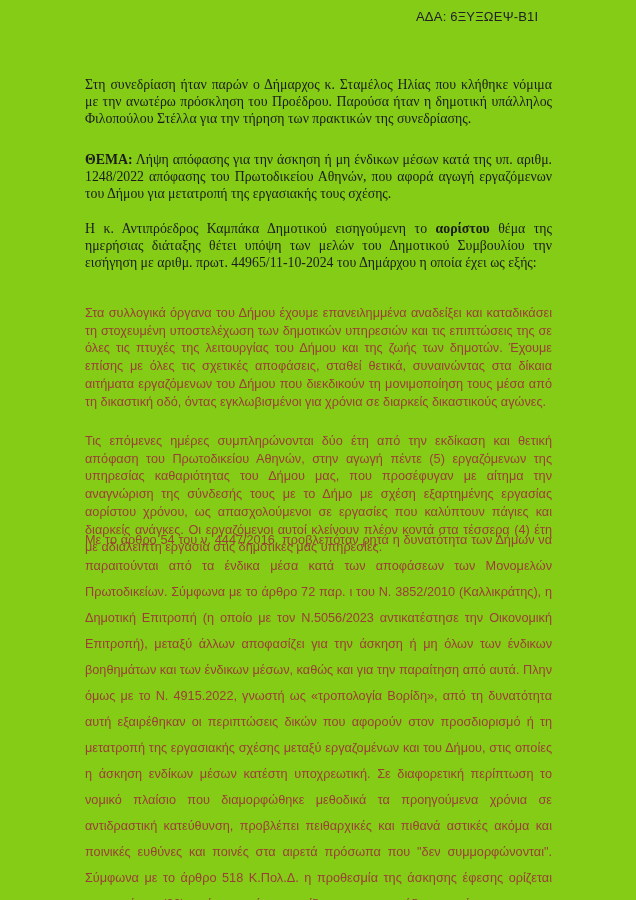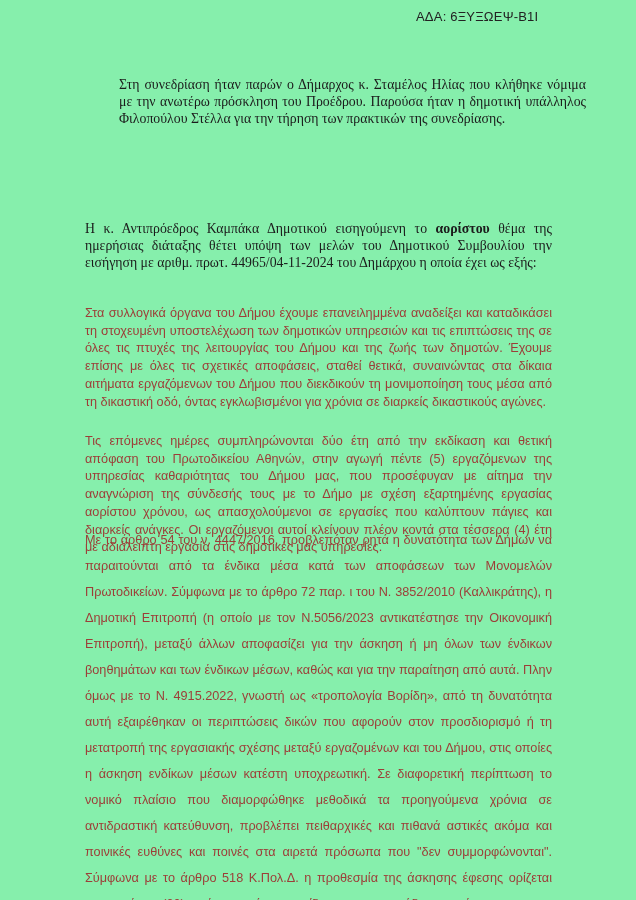--- a/index.html
+++ b/index.html
@@ -4,21 +4,21 @@
 <style>
   html, body {
     margin: 0;
     padding: 0;
     background: #ffffff;
   }
   .page {
     position: relative;
     width: 636px;
     height: 900px;
-    background: #86efac;
+    background: #84cc16;
     overflow: hidden;
   }
   .ada {
     position: absolute;
     top: 9px;
     left: 416px;
     font-family: "Liberation Sans", sans-serif;
     font-size: 13px;
     letter-spacing: 0.2px;
     color: #222222;
@@ -53,24 +53,25 @@
   .p-red2       { top: 433px; }
   .p-red3       { top: 527px; line-height: 26px; }
 </style>
 </head>
 <body>
 
 <div class="page">
 
   <div class="ada">ΑΔΑ: 6ΞΥΞΩΕΨ-Β1Ι</div>
 
-  <p class="para serif p-attendance" style="color: rgb(27, 27, 27); margin-left: 34px;">Στη συνεδρίαση ήταν παρών ο Δήμαρχος κ. Σταμέλος Ηλίας που κλήθηκε νόμιμα με την ανωτέρω πρόσκληση του Προέδρου. Παρούσα ήταν η δημοτική υπάλληλος  Φιλοπούλου Στέλλα για την τήρηση των πρακτικών της συνεδρίασης.</p>
+  <p class="para serif p-attendance" style="color: rgb(27, 27, 27);">Στη συνεδρίαση ήταν παρών ο Δήμαρχος κ. Σταμέλος Ηλίας που κλήθηκε νόμιμα με την ανωτέρω πρόσκληση του Προέδρου. Παρούσα ήταν η δημοτική υπάλληλος  Φιλοπούλου Στέλλα για την τήρηση των πρακτικών της συνεδρίασης.</p>
 
+  <p class="para serif p-subject" style="color: rgb(27, 27, 27);"><strong>ΘΕΜΑ:</strong><span> Λήψη απόφασης για την άσκηση ή μη ένδικων μέσων κατά της υπ. αριθμ. 1248/2022 απόφασης του Πρωτοδικείου Αθηνών, που αφορά αγωγή εργαζόμενων του Δήμου για μετατροπή της εργασιακής τους σχέσης.</span></p>
 
-  <p class="para serif p-presenter" style="color: rgb(27, 27, 27);"><span>Η κ. Αντιπρόεδρος Καμπάκα Δημοτικού  εισηγούμενη το </span><strong>αορίστου</strong><span> θέμα της ημερήσιας διάταξης θέτει υπόψη των μελών του Δημοτικού Συμβουλίου την εισήγηση με αριθμ.  πρωτ. 44965/04-11-2024 του Δημάρχου η οποία έχει ως εξής:</span></p>
+  <p class="para serif p-presenter" style="color: rgb(27, 27, 27);"><span>Η κ. Αντιπρόεδρος Καμπάκα Δημοτικού  εισηγούμενη το </span><strong>αορίστου</strong><span> θέμα της ημερήσιας διάταξης θέτει υπόψη των μελών του Δημοτικού Συμβουλίου την εισήγηση με αριθμ.  πρωτ. 44965/11-10-2024 του Δημάρχου η οποία έχει ως εξής:</span></p>
 
   <p class="para red p-red1" style="color: rgb(156, 62, 56);">Στα συλλογικά όργανα του Δήμου έχουμε επανειλημμένα αναδείξει και καταδικάσει τη στοχευμένη υποστελέχωση των δημοτικών υπηρεσιών και τις επιπτώσεις της σε όλες τις πτυχές της λειτουργίας του Δήμου και της ζωής των δημοτών. Έχουμε επίσης με όλες τις σχετικές αποφάσεις, σταθεί θετικά, συναινώντας στα δίκαια αιτήματα εργαζόμενων του Δήμου που διεκδικούν τη μονιμοποίηση τους μέσα από τη δικαστική οδό, όντας εγκλωβισμένοι για χρόνια σε διαρκείς δικαστικούς αγώνες.</p>
 
   <p class="para red p-red2" style="color: rgb(156, 62, 56);">Τις επόμενες ημέρες συμπληρώνονται δύο έτη από την εκδίκαση και θετική απόφαση του Πρωτοδικείου Αθηνών, στην αγωγή πέντε (5) εργαζόμενων της υπηρεσίας καθαριότητας του Δήμου μας, που προσέφυγαν με αίτημα την αναγνώριση της σύνδεσής τους με το Δήμο με σχέση εξαρτημένης εργασίας αορίστου χρόνου, ως απασχολούμενοι σε εργασίες που καλύπτουν πάγιες και διαρκείς ανάγκες. Οι εργαζόμενοι αυτοί κλείνουν πλέον κοντά στα τέσσερα (4) έτη με αδιάλειπτη εργασία στις δημοτικές μας υπηρεσίες.</p>
 
   <p class="para red p-red3" style="color: rgb(156, 62, 56);">Με το άρθρο 54 του ν. 4447/2016, προβλεπόταν ρητά η δυνατότητα των Δήμων να παραιτούνται από τα ένδικα μέσα κατά των αποφάσεων των Μονομελών Πρωτοδικείων. Σύμφωνα με το άρθρο 72 παρ. ι του Ν. 3852/2010 (Καλλικράτης), η Δημοτική Επιτροπή (η οποίο με τον Ν.5056/2023 αντικατέστησε την Οικονομική Επιτροπή), μεταξύ άλλων αποφασίζει για την άσκηση ή μη όλων των ένδικων βοηθημάτων και των ένδικων μέσων, καθώς και για την παραίτηση από αυτά. Πλην όμως με το Ν. 4915.2022, γνωστή ως «τροπολογία Βορίδη», από τη δυνατότητα αυτή εξαιρέθηκαν οι περιπτώσεις δικών που αφορούν στον προσδιορισμό ή τη μετατροπή της εργασιακής σχέσης μεταξύ εργαζομένων και του Δήμου, στις οποίες η άσκηση ενδίκων μέσων κατέστη υποχρεωτική. Σε διαφορετική περίπτωση το νομικό πλαίσιο που διαμορφώθηκε μεθοδικά τα προηγούμενα χρόνια σε αντιδραστική κατεύθυνση, προβλέπει πειθαρχικές και πιθανά αστικές ακόμα και ποινικές ευθύνες και ποινές στα αιρετά πρόσωπα που "δεν συμμορφώνονται".  Σύμφωνα με το άρθρο 518 Κ.Πολ.Δ. η προθεσμία της άσκησης έφεσης ορίζεται στις τριάντα (30) ημέρες από την επίδοση της πρωτόδικης απόφασης και σε περίπτωση μη κοινοποίησης, τα δύο (2) έτη (άρθρο 518 παρ. 2 του Κ.Πολ.Δ.).</p>
 
 </div>
 
 </body></html>

